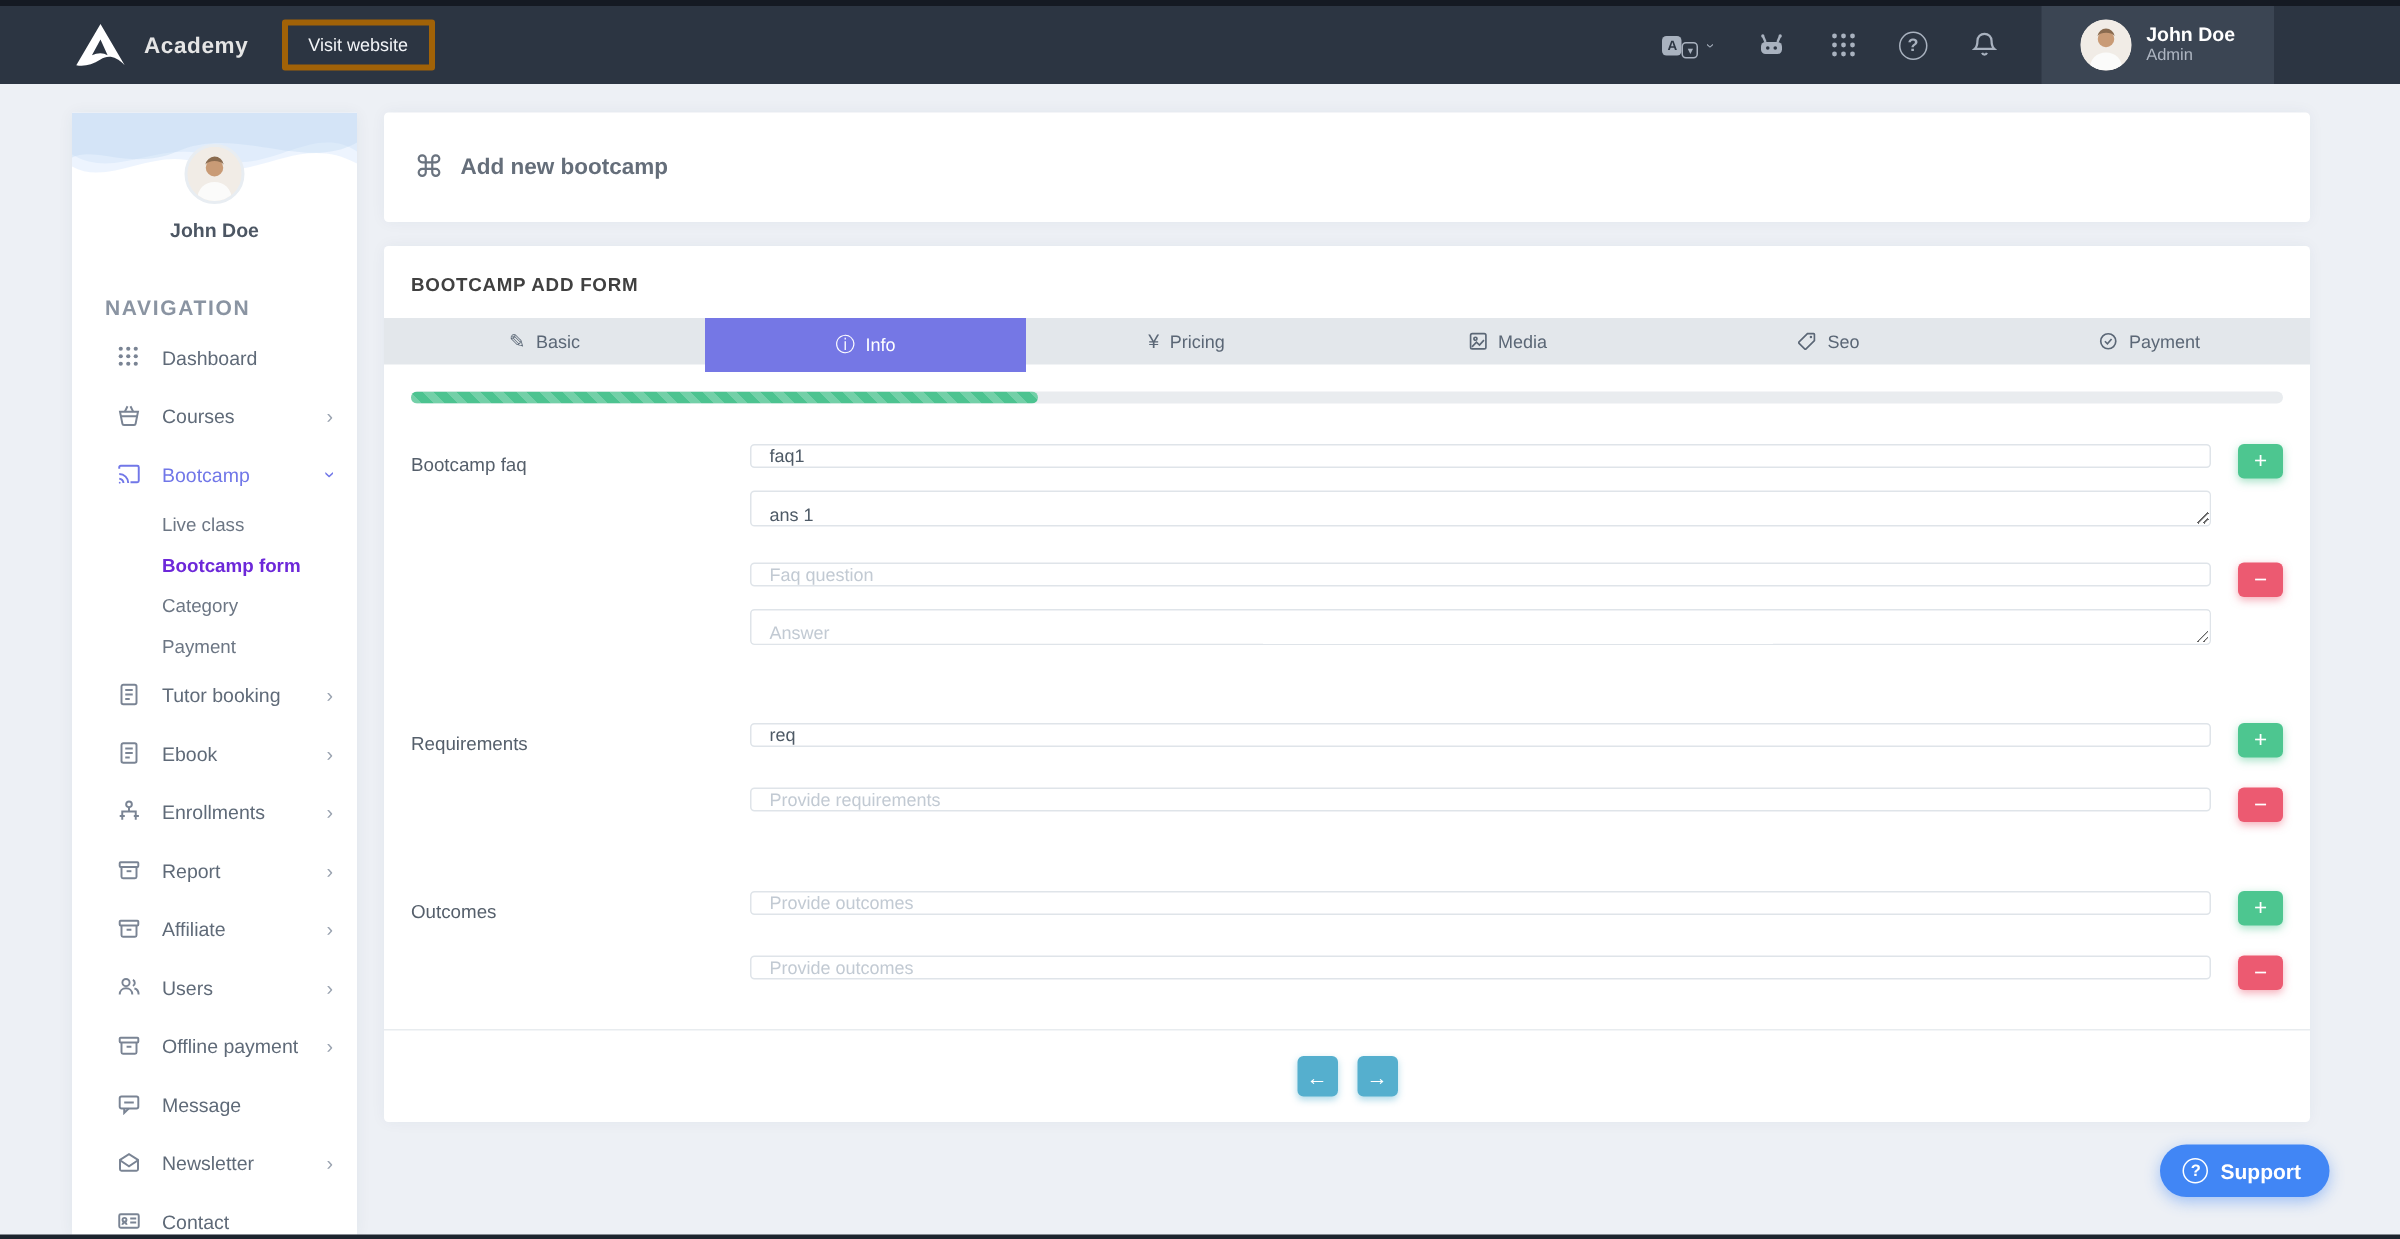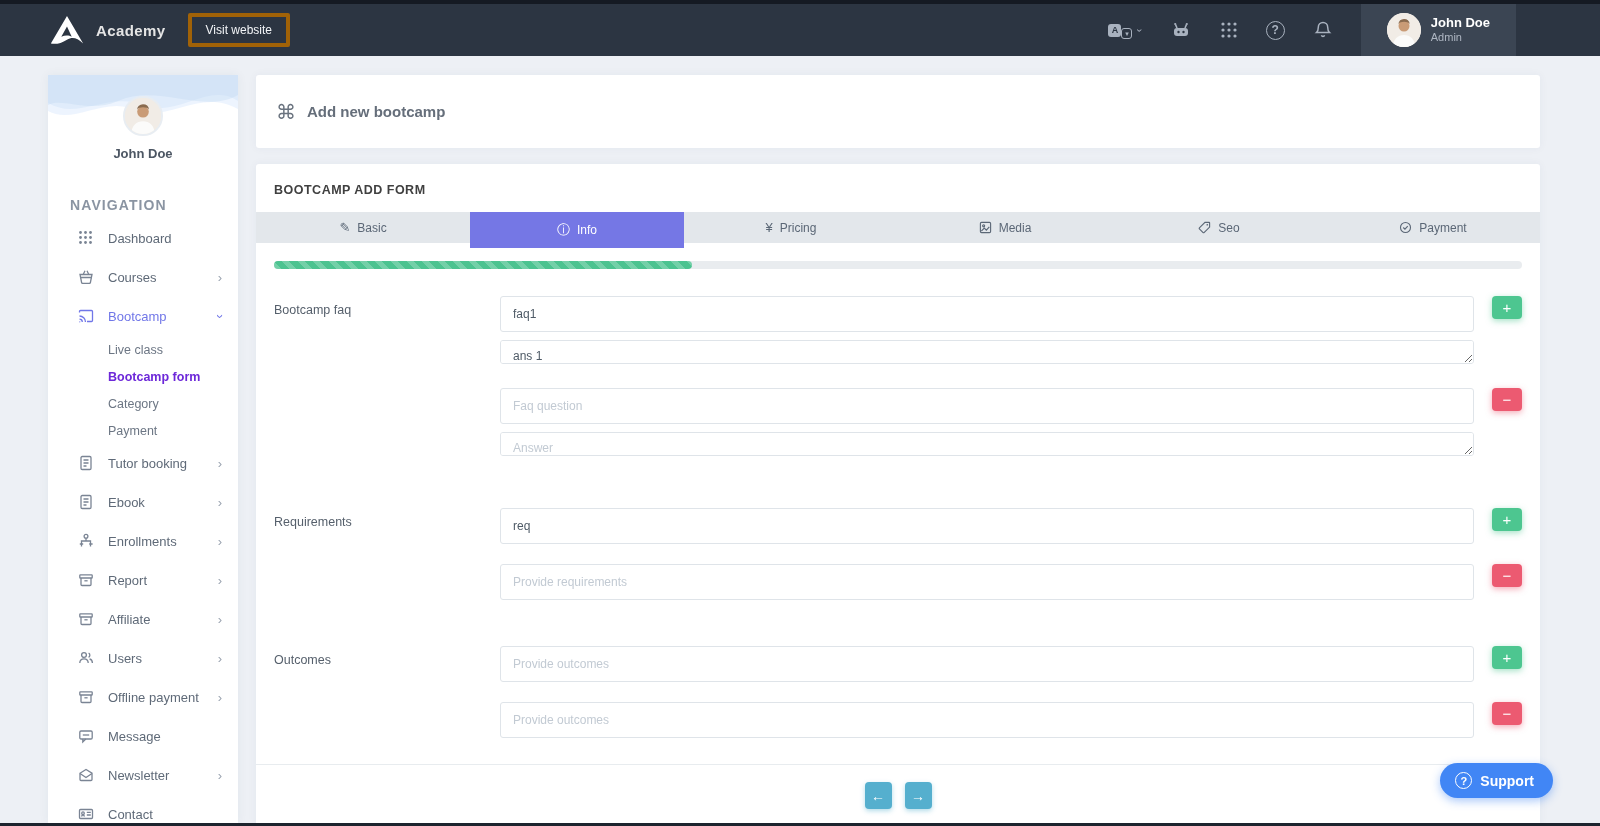--- a/index.html
+++ b/index.html
@@ -104,21 +104,21 @@
 
   .form-body { padding:27px 18px 0; }
   .frow { display:flex; }
   .flabel { width:226px; font-size:12.5px; color:#555f6b; padding-top:7px; }
   .fcol { flex:1; }
   .irow { display:flex; align-items:flex-start; }
   .islot { width:30px; margin-left:18px; flex:0 0 auto; }
   input[type=text], textarea {
     flex:1; width:100%; border:1px solid #dfe4e9; border-radius:3px;
     font-family:inherit; font-size:12px; color:#4e5a66; background:#fff;
-    padding:0 12px; height:36px; outline:none;
+    padding:0 12px; height:16px; outline:none;
   }
   textarea { height:24px; padding:8px 12px; resize:vertical; }
   input::placeholder, textarea::placeholder { color:#c2cad3; }
   .gap8 { height:8px; } .gap20 { height:20px; } .gap24 { height:24px; }
   .gap46 { height:46px; } .gap52 { height:52px; }
   .btn-sq {
     width:30px; height:23px; border:none; border-radius:4px; color:#fff;
     font-size:15px; line-height:21px; cursor:pointer; font-family:inherit;
     display:flex; align-items:center; justify-content:center;
   }

